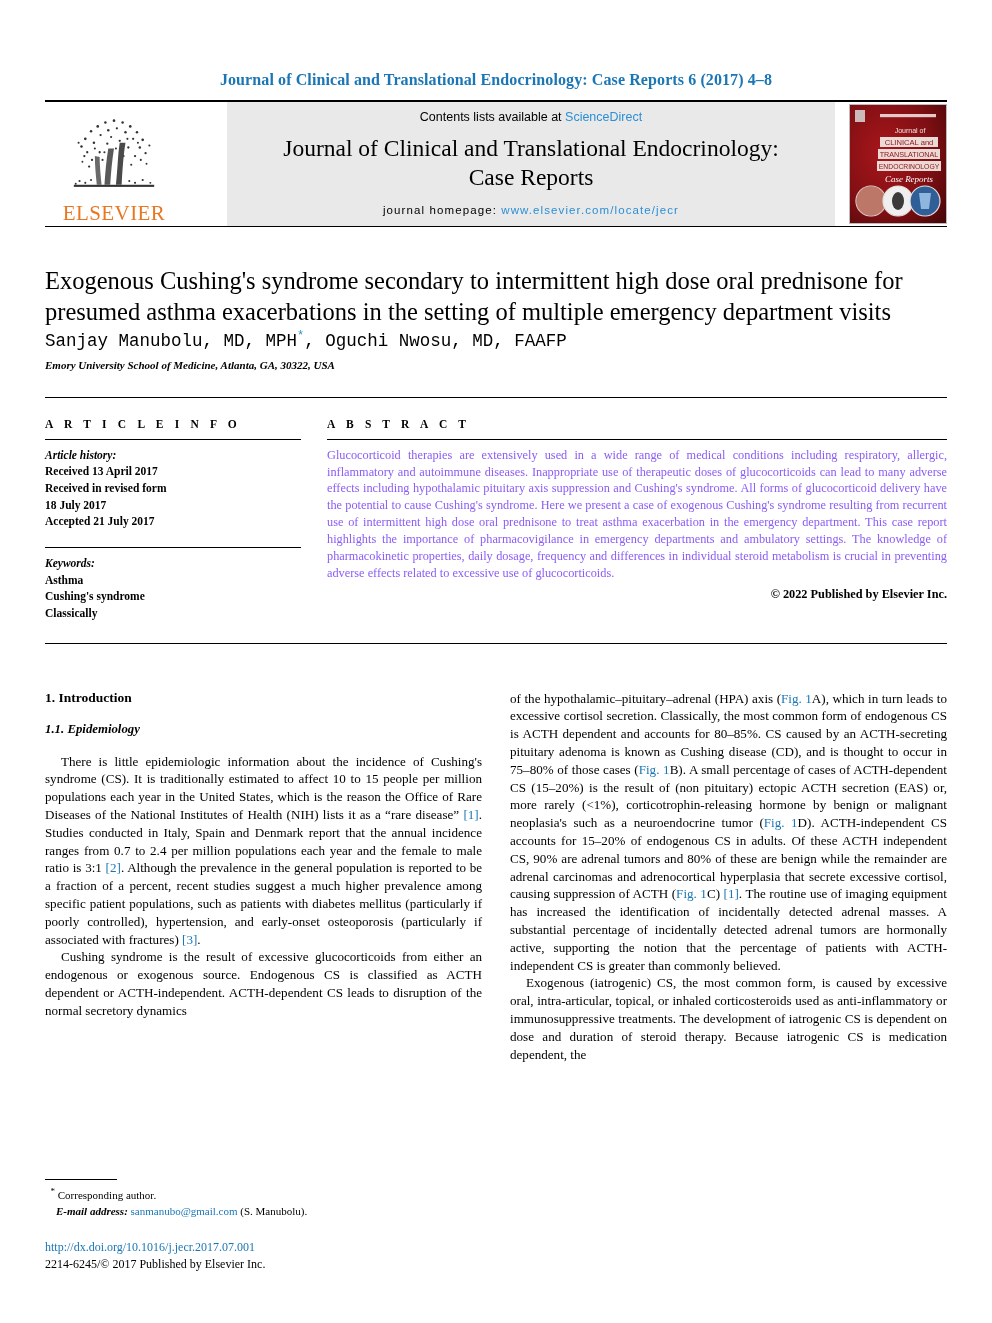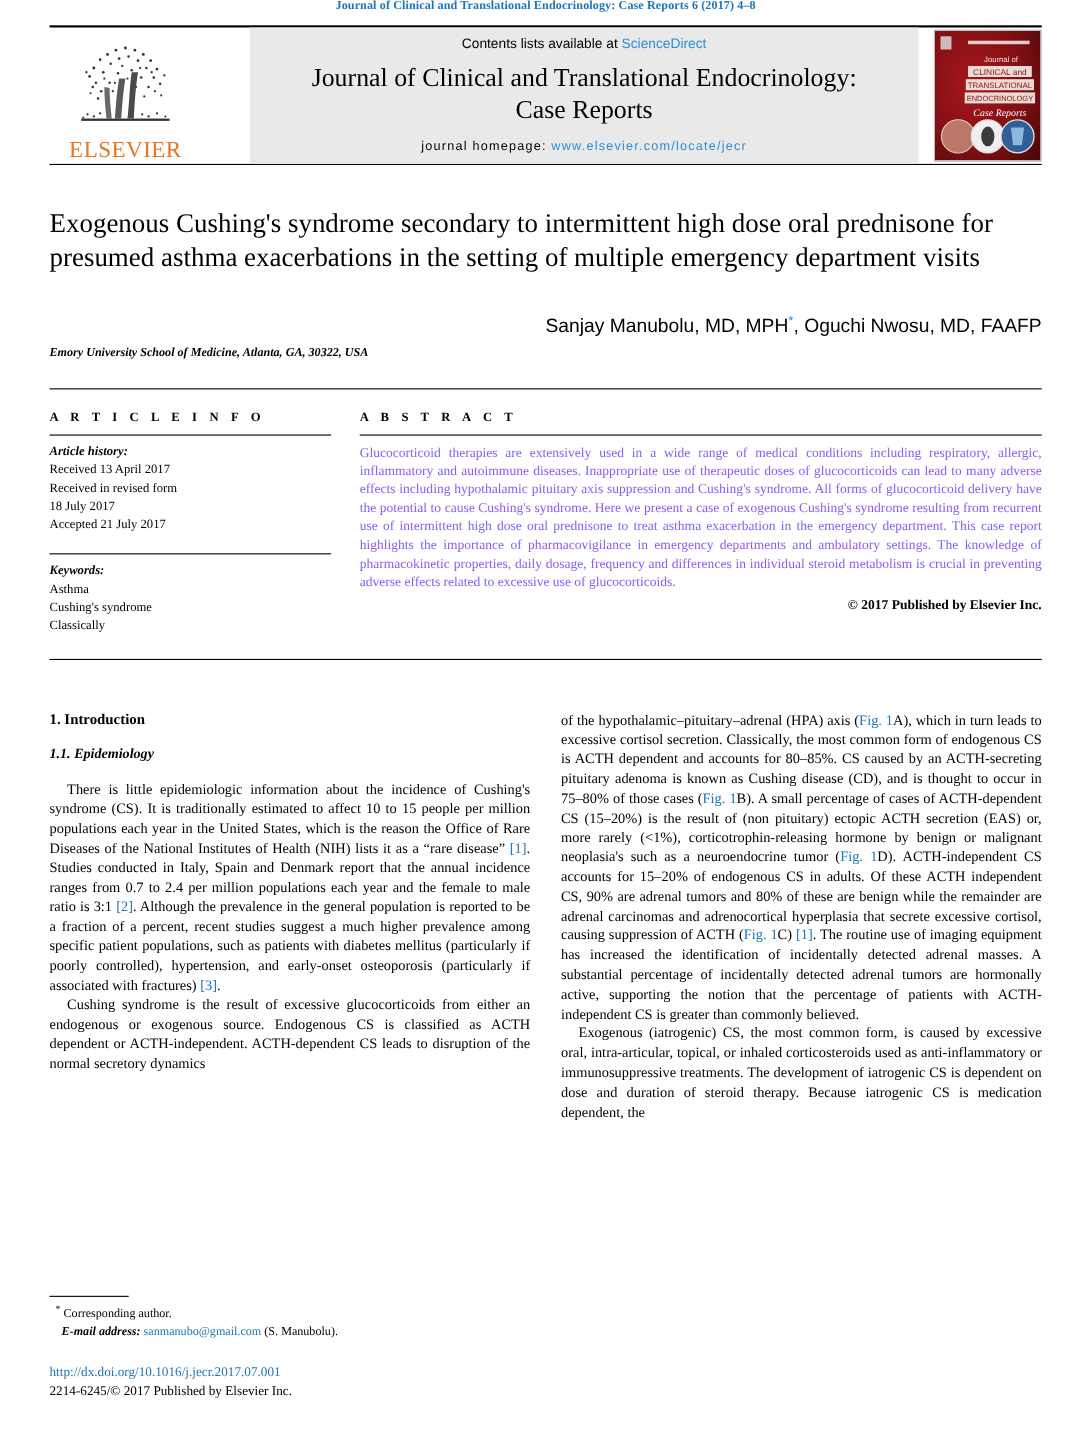--- a/index.html
+++ b/index.html
@@ -22,22 +22,23 @@
     box-sizing: border-box;
     padding: 0 45px;
   }
 
   
   .running-head {
     text-align: center;
     color: #1a76b5;
     font-family: "Liberation Serif", serif;
     font-weight: bold;
-    font-size: 11px;
+    font-size: 16px;
     letter-spacing: 0.1px;
+    padding-top: 72px;
     line-height: 1;
   }
 
   
   .masthead {
     margin-top: 12px;
     border-top: 2.5px solid #000;
     display: flex;
     align-items: stretch;
     height: 124px;
@@ -126,25 +127,24 @@
     margin-top: 0;
   }
   .article-title {
     font-family: "Liberation Serif", serif;
     font-size: 24.5px;
     line-height: 1.28;
     margin-top: 38px;
     color: #000;
   }
   .authors {
-    font-family: Liberation Sans, sans-serif;
+    font-family: Liberation Mono, monospace;
     font-size: 17.5px;
-    margin-top: 33px;
-    color: #000;
-    text-align: right;
+    margin-top: 1px;
+    color: #000;
   }
   .authors .star {
     color: #2b8fd6;
     font-size: 12px;
     vertical-align: super;
   }
   .affiliation {
     font-family: "Liberation Serif", serif;
     font-style: italic;
     font-weight: bold;
@@ -181,20 +181,21 @@
   }
   .info-label {
     font-style: italic;
     font-weight: bold;
     font-size: 11.5px;
     line-height: 1.45;
   }
   .info-line {
     font-size: 11.5px;
     line-height: 1.45;
+    font-weight: bold;
   }
   .info-gap {
     height: 17px;
   }
   .abstract-text {
     font-size: 12.3px;
     line-height: 1.38;
     text-align: justify;
     color: #8b5cf6;
   }
@@ -431,21 +432,21 @@
       <div class="info-label">Keywords:</div>
       <div class="info-line">Asthma</div>
       <div class="info-line">Cushing's syndrome</div>
       <div class="info-line">Classically</div>
     </div>
 
     <div class="col-abstract">
       <div class="section-head">A B S T R A C T</div>
       <div class="hr-thin"></div>
       <div class="abstract-text">Glucocorticoid therapies are extensively used in a wide range of medical conditions including respiratory, allergic, inflammatory and autoimmune diseases. Inappropriate use of therapeutic doses of glucocorticoids can lead to many adverse effects including hypothalamic pituitary axis suppression and Cushing's syndrome. All forms of glucocorticoid delivery have the potential to cause Cushing's syndrome. Here we present a case of exogenous Cushing's syndrome resulting from recurrent use of intermittent high dose oral prednisone to treat asthma exacerbation in the emergency department. This case report highlights the importance of pharmacovigilance in emergency departments and ambulatory settings. The knowledge of pharmacokinetic properties, daily dosage, frequency and differences in individual steroid metabolism is crucial in preventing adverse effects related to excessive use of glucocorticoids.</div>
-      <div class="copyright">© 2017 Published by Elsevier Inc.</div>
+      <div class="copyright">© 2022 Published by Elsevier Inc.</div>
     </div>
   </div>
 
   <div class="info-abstract-bottom"></div>
 
   <div class="body-cols">
 
     <div class="bcol">
       <div class="h1">1. Introduction</div>
       <div class="h2">1.1. Epidemiology</div>

